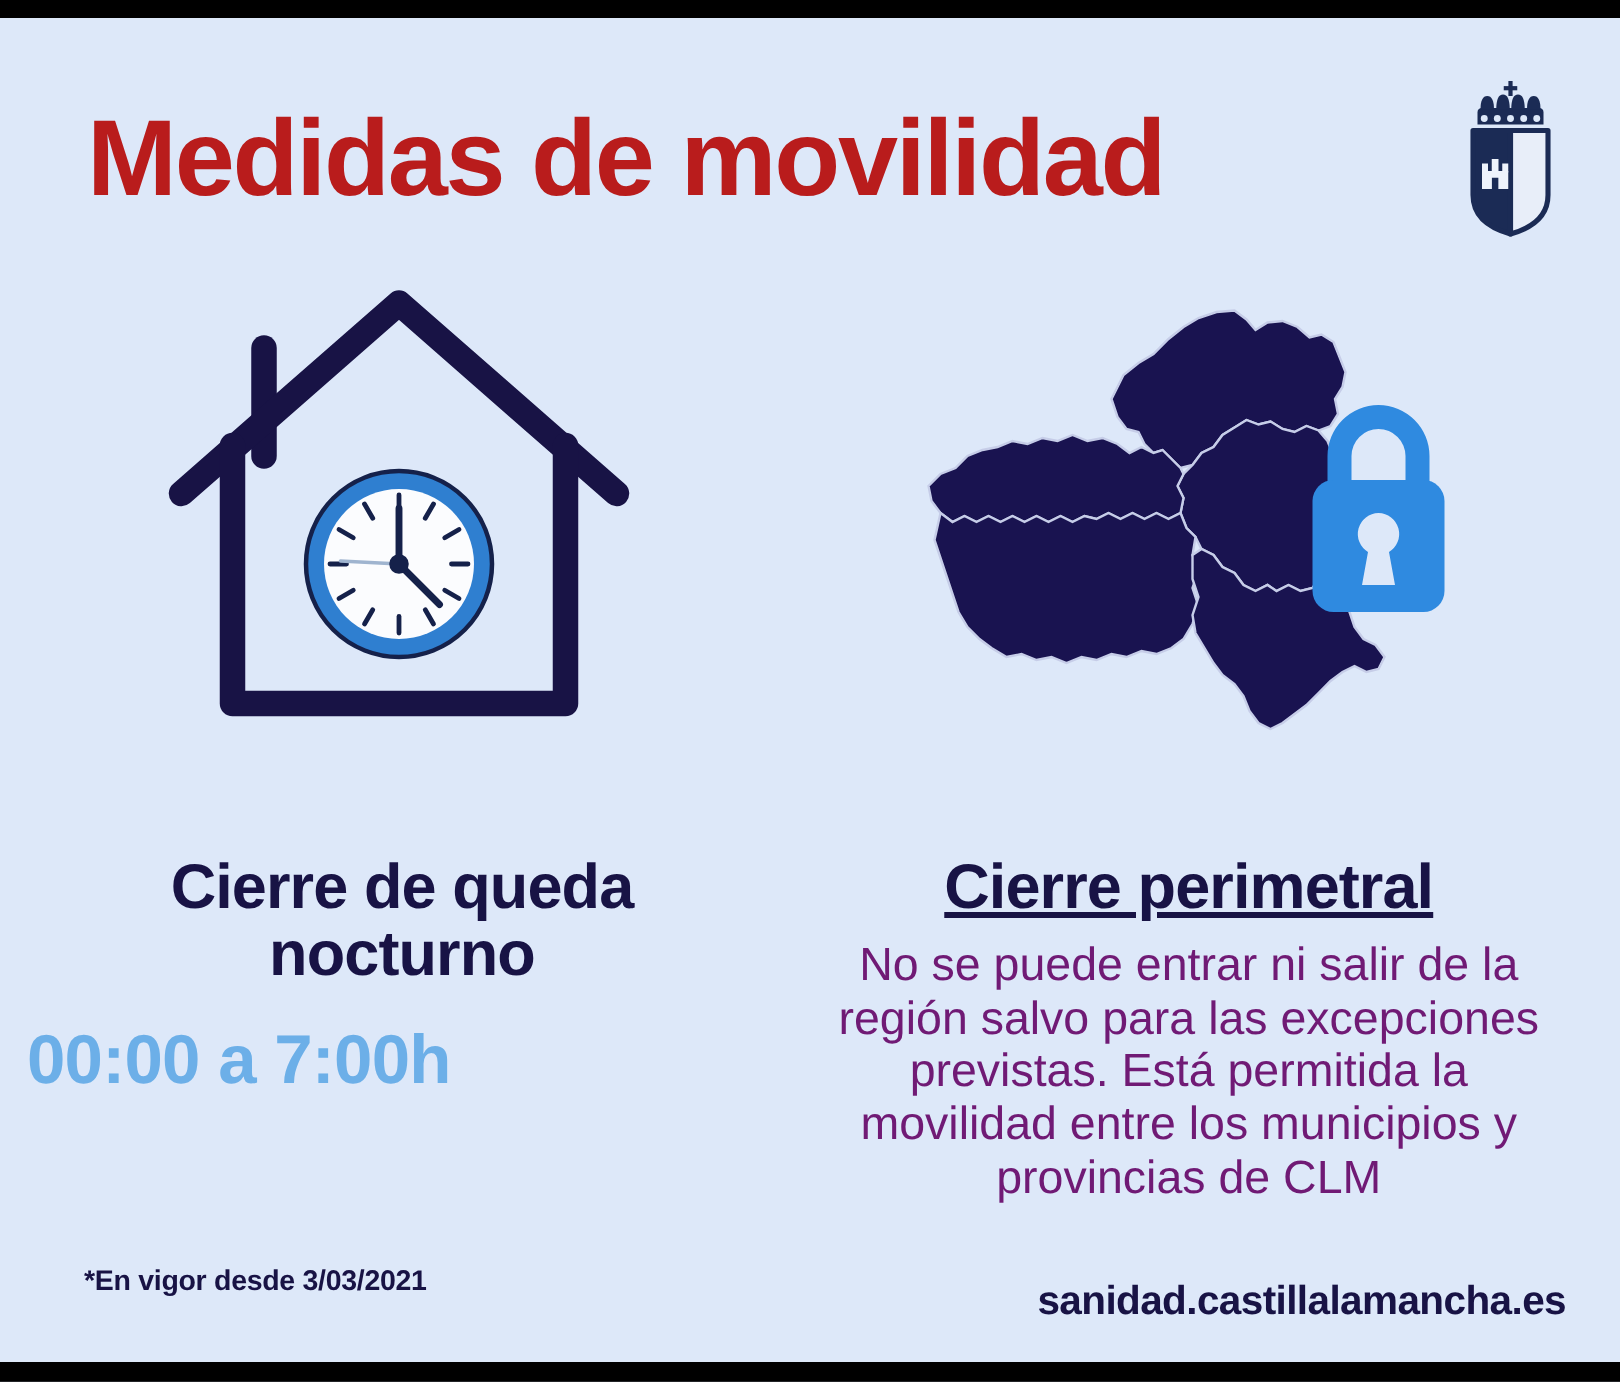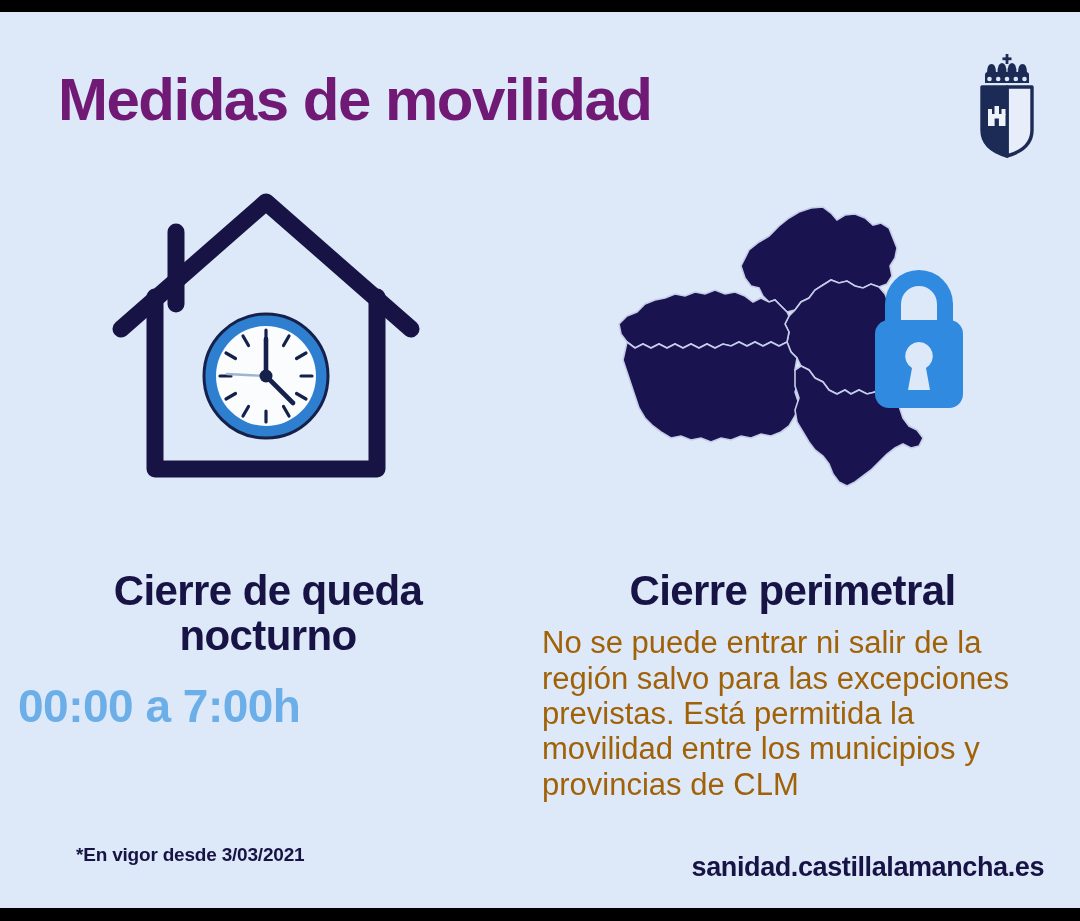--- a/index.html
+++ b/index.html
@@ -41,24 +41,24 @@
   .header {
     position: absolute;
     left: 0; top: 0;
     width: 1080px;
     height: 175px;
   }
   .title {
     position: absolute;
     left: 58px;
     top: 58px;
-    font-size: 60px;
+    font-size: 72px;
     font-weight: 700;
     letter-spacing: -1.5px;
-    color: #701a75;
+    color: #b91c1c;
     line-height: 1;
     white-space: nowrap;
   }
   .crest {
     position: absolute;
     right: 42px;
     top: 40px;
     width: 62px;
     height: 108px;
   }
@@ -92,44 +92,45 @@
 
   .headline {
     text-align: center;
     font-size: 42px;
     font-weight: 700;
     letter-spacing: -0.6px;
     color: #181345;
     line-height: 1.08;
   }
   .col-left .headline  { margin-top: 36px; padding: 0 18px; }
-  .col-right .headline { margin-top: 36px; padding: 0 10px; }
+  .col-right .headline { margin-top: 36px; padding: 0 10px; text-decoration: underline; }
 
   .hours {
     margin-top: 24px;
     font-size: 46px;
     font-weight: 700;
     letter-spacing: -0.5px;
     color: #6cafe8;
     line-height: 1;
   }
 
   .body-copy {
     margin-top: 12px;
     padding: 0 22px;
+    text-align: center;
     font-size: 31px;
     font-weight: 400;
     line-height: 1.14;
-    color: #a16207;
+    color: #701a75;
   }
 
   
   .footer-note {
     position: absolute;
-    left: 76px;
+    left: 56px;
     top: 832px;
     font-size: 19px;
     font-weight: 600;
     color: #181345;
     letter-spacing: -0.2px;
   }
   .footer-url {
     position: absolute;
     right: 36px;
     top: 824px;

